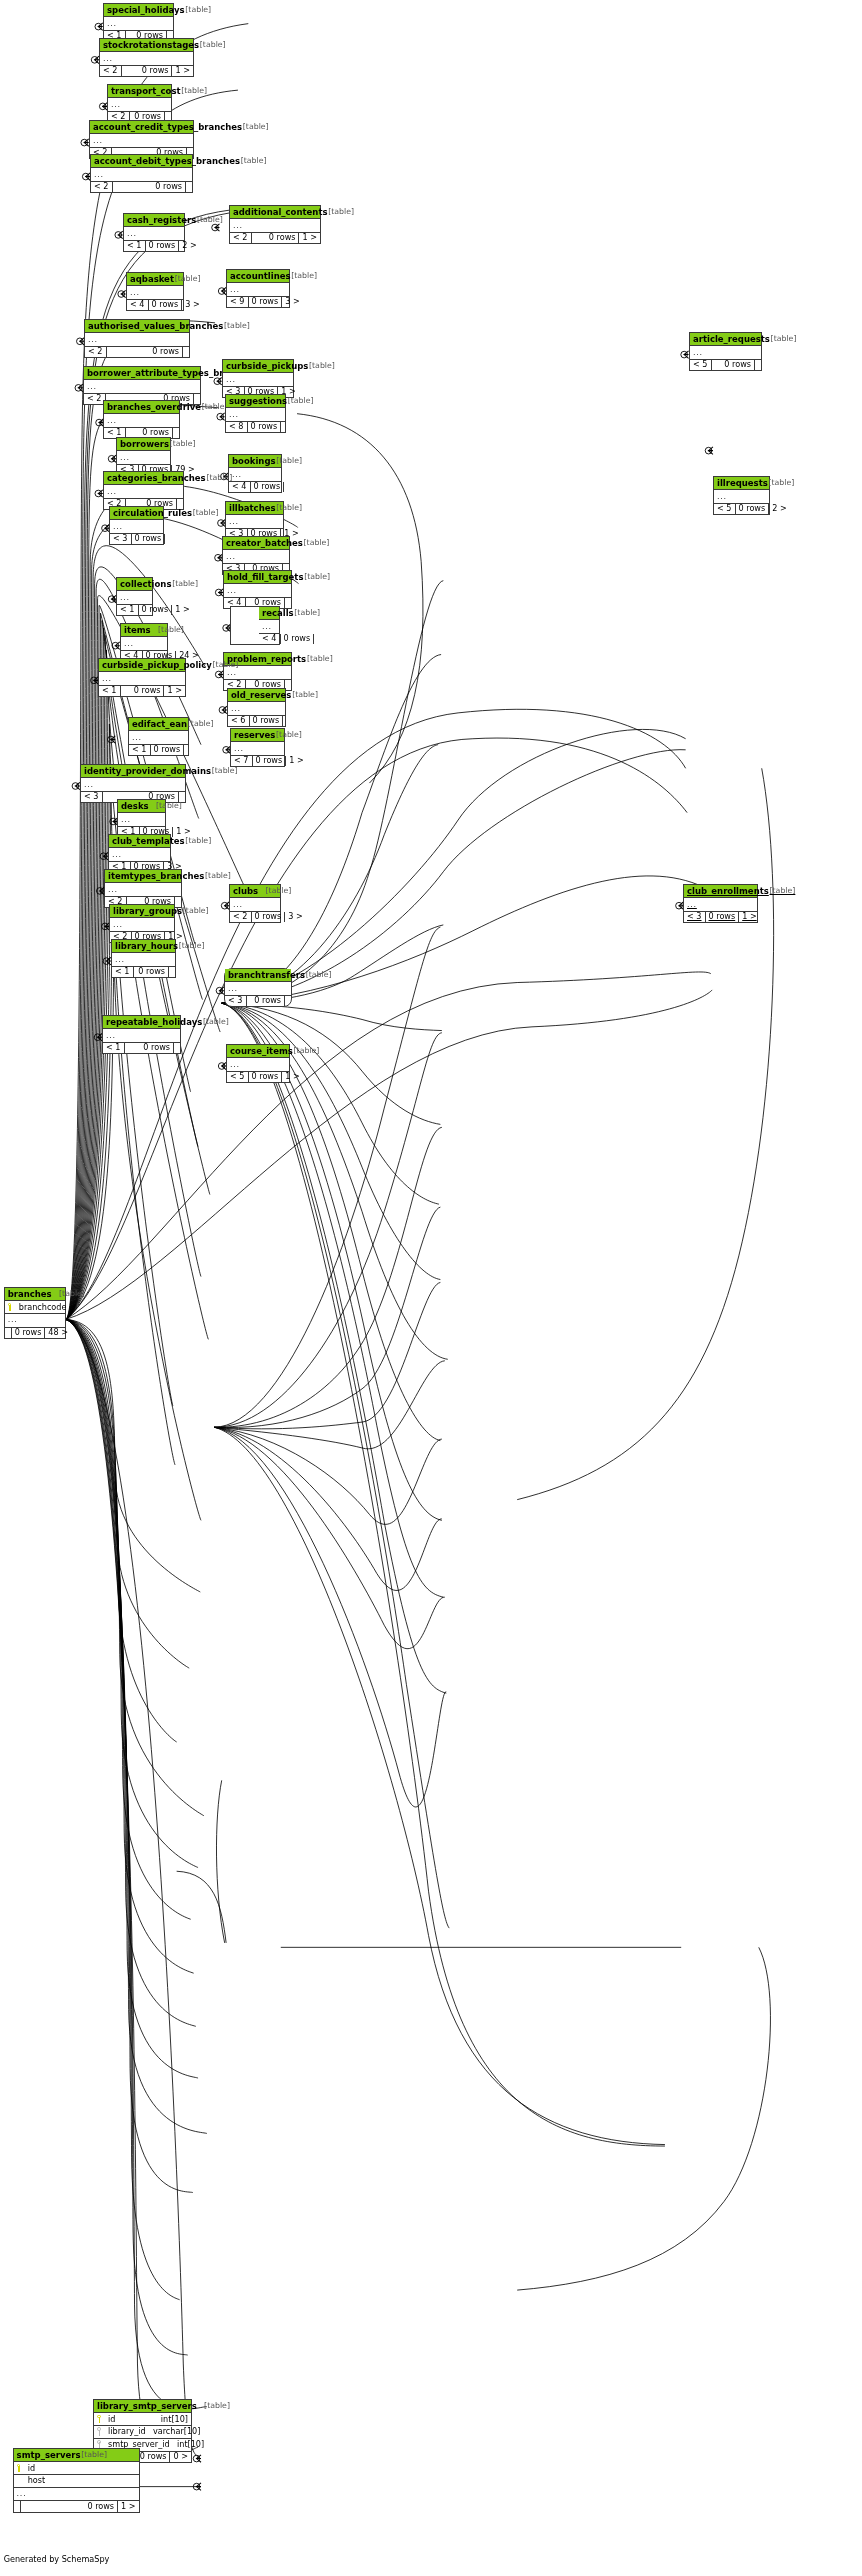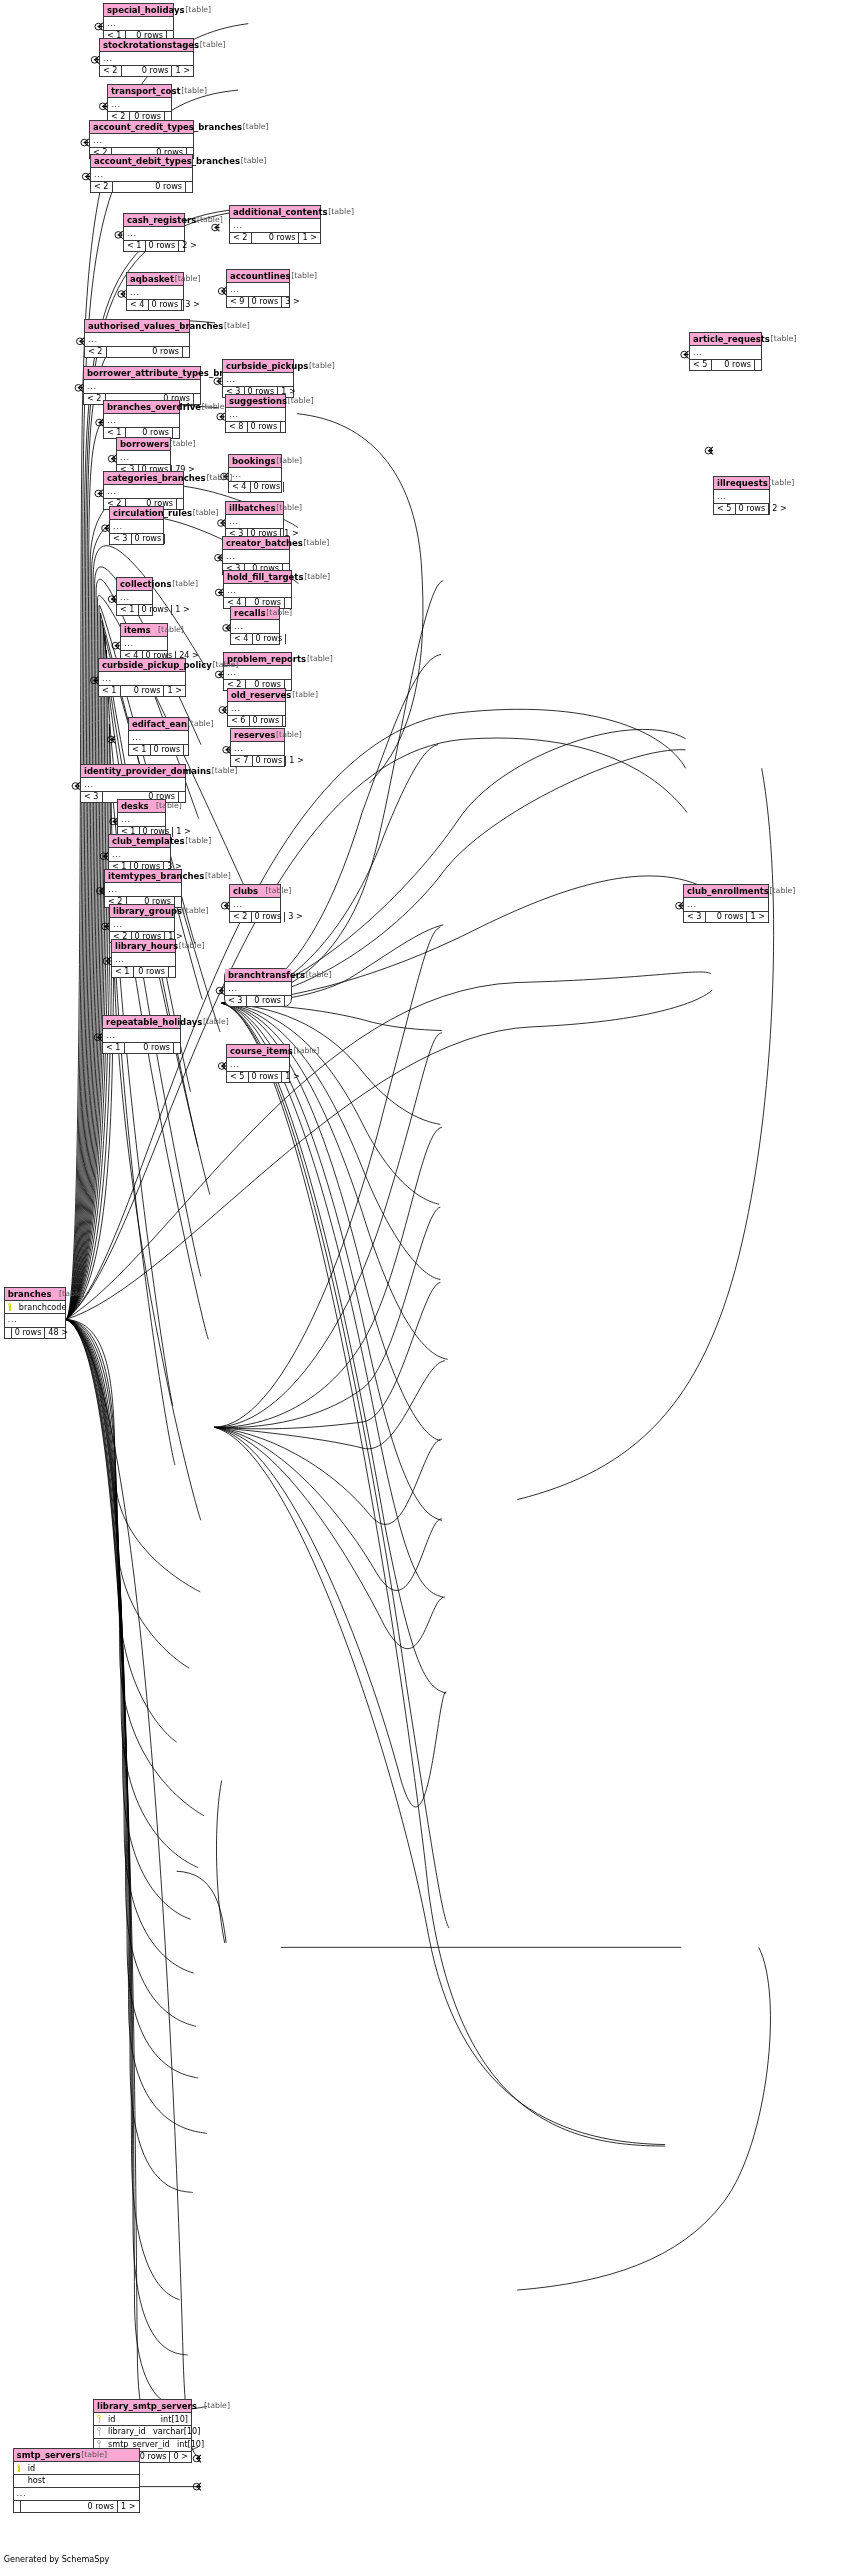--- a/index.html
+++ b/index.html
@@ -16,21 +16,21 @@
     position:absolute;
     border:0.7px solid #3a3a3a;
     background:#ffffff;
     box-sizing:border-box;
     font-size:8.1px;
     color:#000;
     line-height:1;
   }
   .node .hdr{
     display:flex;align-items:center;
-    background:#f9a8d4;
+    background:#84cc16;
     border-bottom:0.7px solid #3a3a3a;
     padding:1.5px 3px 2.2px 3px;
     white-space:nowrap;
   }
   .node .hdr .tname{font-weight:bold;font-size:8.5px;}
   .node .hdr .ttype{color:#555;font-size:7.8px;padding-left:0.7px;}
   .node .hdr.spread{justify-content:space-between;}
   .node .hdr.spread .ttype{padding-left:7.4px;}
 
   .node .rows{display:block;}
@@ -677,21 +677,21 @@
           <div class="row dots">
             <span>...</span>
           </div>
         </div>
         <div class="foot">
           <div class="f-left">&lt; 1</div>
           <div class="f-mid">0 rows</div>
           <div class="f-right">1 &gt;</div>
         </div>
       </div>
-      <div class="node" style="left: 230px; top: 606px; width: 50px;">
+      <div class="node" style="left: 230px; top: 606px; width: 50px; padding-left: 28px;">
         <div class="hdr">
           <span class="tname">recalls</span>
           <span class="ttype">[table]</span>
         </div>
         <div class="rows">
           <div class="row dots">
             <span>...</span>
           </div>
         </div>
         <div class="foot">
@@ -885,21 +885,21 @@
           <div class="row dots">
             <span>...</span>
           </div>
         </div>
         <div class="foot">
           <div class="f-left">&lt; 2</div>
           <div class="f-mid">0 rows</div>
           <div class="f-right">3 &gt;</div>
         </div>
       </div>
-      <div class="node" style="left: 683px; top: 884px; width: 86px;">
+      <div class="node" style="left: 683px; top: 884px; width: 75px; text-decoration: underline;">
         <div class="hdr">
           <span class="tname">club_enrollments</span>
           <span class="ttype">[table]</span>
         </div>
         <div class="rows">
           <div class="row dots">
             <span>...</span>
           </div>
         </div>
         <div class="foot">

